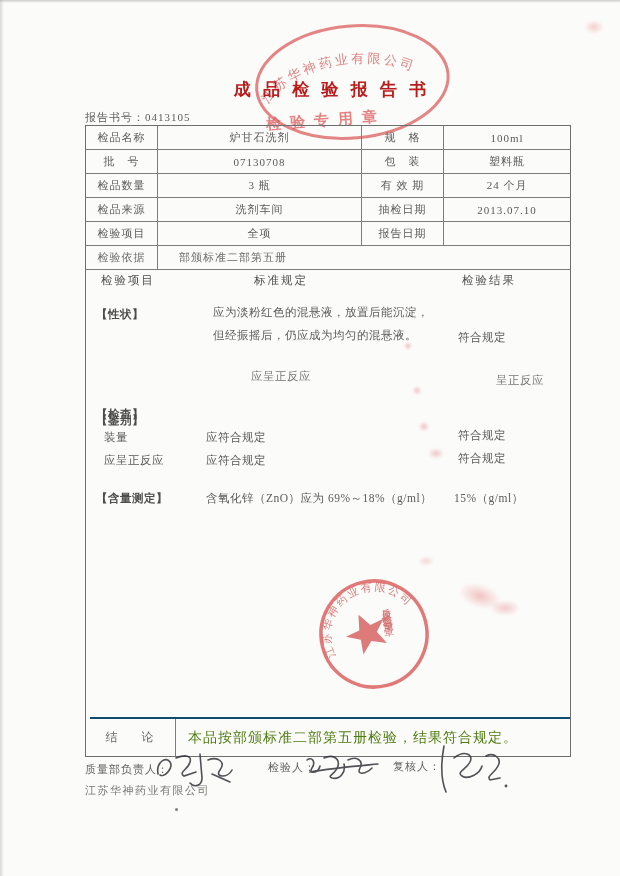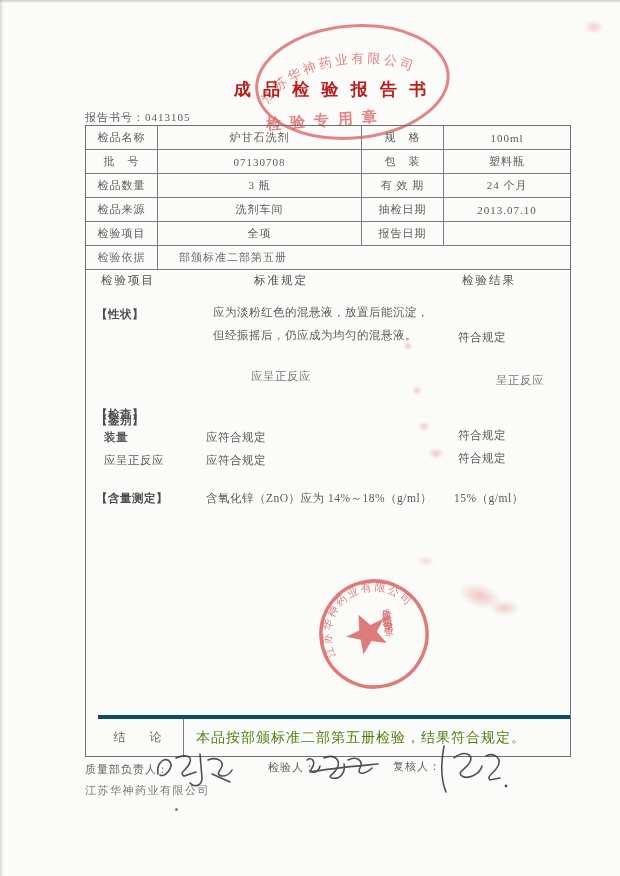--- a/index.html
+++ b/index.html
@@ -32,22 +32,22 @@
   .basis-row > div{font-size:11px;color:#6b6b6b;display:flex;align-items:center;letter-spacing:1px;white-space:nowrap;}
   .basis-row .lbl{justify-content:center;border-right:1px solid #7d7d7d;}
   .basis-row .val{padding-left:12px;font-family:Liberation Serif, serif;}
 
   .res{font-size:11.5px;color:#5a5a5a;white-space:nowrap;letter-spacing:0.5px;}
   .res.hdr{color:#4f4f4f;letter-spacing:2px;}
   .res.name{font-weight:bold;color:#4c4c4c;}
   .faded{color:#787878;}
 
   .conclusion{
-    position:absolute;left:12px;right:0;bottom:0;height:37px;
-    border-top:4px solid #0c4a6e;display:grid;grid-template-columns:86px 1fr;
+    position:absolute;left:4px;right:0;bottom:0;height:37px;
+    border-top:2px solid #0c4a6e;display:grid;grid-template-columns:86px 1fr;
   }
   .conclusion .lbl{display:flex;align-items:center;justify-content:center;font-size:12px;letter-spacing:6px;color:#666;border-right:1px solid #7d7d7d;}
   .conclusion .txt{display:flex;align-items:center;padding-left:12px;font-size:14px;color:#4d7c0f;letter-spacing:1px;white-space:nowrap;}
 
   .footer-lbl{font-size:11px;color:#5f5f5f;letter-spacing:1px;white-space:nowrap;}
   .company{font-size:11px;color:#787878;letter-spacing:1.5px;white-space:nowrap;}
   .dot{width:3px;height:3px;border-radius:50%;background:#4a4a4a;opacity:.7;}
 
   
   .stamp{pointer-events:none;}
@@ -127,30 +127,30 @@
   <div class="abs res" style="top:202px;left:127px;">但经振摇后，仍应成为均匀的混悬液。</div>
   <div class="abs res" style="top:179px;left:127px;">应为淡粉红色的混悬液，放置后能沉淀，</div>
   <div class="abs res" style="top:204px;left:372px;">符合规定</div>
 
   <div class="abs res name faded" style="top:259px;left:10px;margin-top:28px;">【鉴别】</div>
   <div class="abs res faded" style="top:243px;left:140px;margin-left:25px;">应呈正反应</div>
   <div class="abs res faded" style="top:247px;left:370px;margin-left:40px;">呈正反应</div>
 
   <div class="abs res name" style="top:281px;left:10px;">【检查】</div>
 
-  <div class="abs res" style="top:304px;left:18px;font-weight:bold;">装量</div>
+  <div class="abs res" style="top:304px;left:18px;">装量</div>
   <div class="abs res" style="top:304px;left:120px;">应符合规定</div>
   <div class="abs res" style="top:302px;left:372px;">符合规定</div>
 
   <div class="abs res" style="top:327px;left:18px;">应呈正反应</div>
   <div class="abs res" style="top:327px;left:120px;">应符合规定</div>
   <div class="abs res" style="top:325px;left:372px;">符合规定</div>
 
   <div class="abs res name" style="top:365px;left:10px;">【含量测定】</div>
-  <div class="abs res" style="top:365px;left:120px;">含氧化锌（ZnO）应为 14%～18%（g/ml）</div>
+  <div class="abs res" style="top:365px;left:120px;">含氧化锌（ZnO）应为 69%～18%（g/ml）</div>
   <div class="abs res" style="top:365px;left:368px;">15%（g/ml）</div>
 
   <div class="conclusion">
     <div class="lbl">结　论</div>
     <div class="txt">本品按部颁标准二部第五册检验，结果符合规定。</div>
   </div>
 </div>
 
 <svg class="abs stamp" style="left:312px;top:572px;opacity:.85;transform:rotate(-14deg);" width="124" height="124" viewBox="0 0 124 124">
   <circle cx="62" cy="62" r="53" fill="none" stroke="#d84848" stroke-width="3.5" opacity=".85"></circle>

